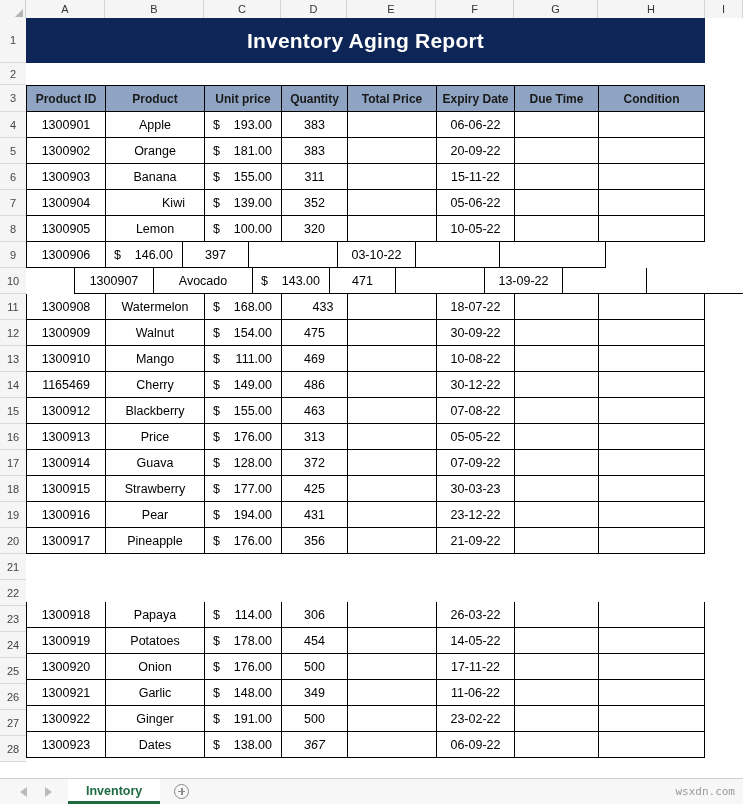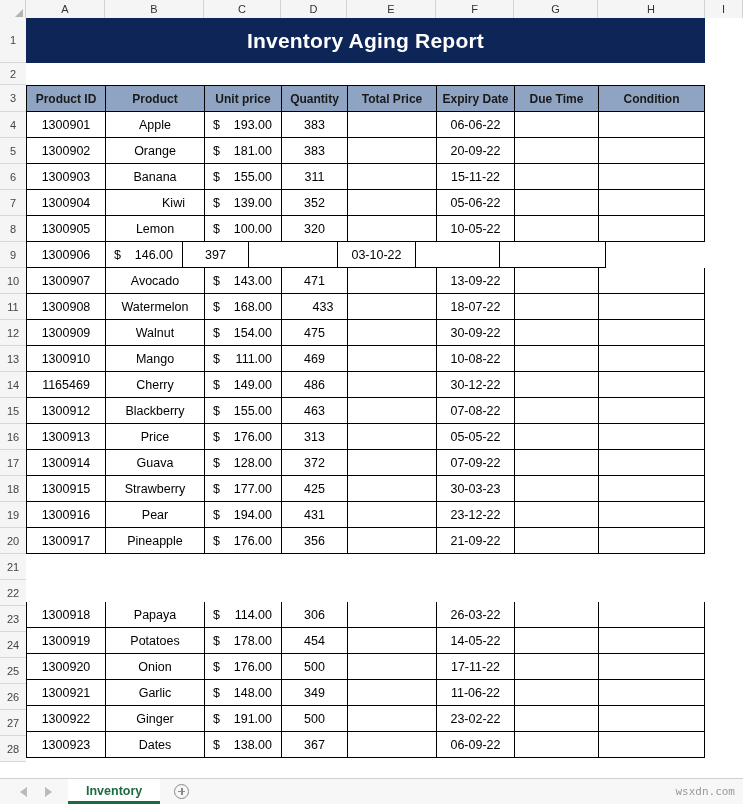--- a/index.html
+++ b/index.html
@@ -357,21 +357,21 @@
           <span>146.00</span>
         </div>
         <div class="gcell dcell" style="width: 66px;">397</div>
         <div class="gcell dcell" style="width: 89px;"></div>
         <div class="gcell dcell" style="width: 78px;">03-10-22</div>
         <div class="gcell dcell" style="width: 84px;"></div>
         <div class="gcell dcell last" style="width: 107px;"></div>
         <div class="gcell filler" style="width: 38px;"></div>
       </div>
       <div class="grid-row" style="height: 26px;">
-        <div class="gcell dcell" style="width: 79px;">1300907</div>
+        <div class="gcell dcell" style="width: 79px; margin-left: 48px;">1300907</div>
         <div class="gcell dcell" style="width: 99px;">Avocado</div>
         <div class="gcell dcell money" style="width: 77px;">
           <span class="cur">$</span>
           <span>143.00</span>
         </div>
         <div class="gcell dcell" style="width: 66px;">471</div>
         <div class="gcell dcell" style="width: 89px;"></div>
         <div class="gcell dcell" style="width: 78px;">13-09-22</div>
         <div class="gcell dcell" style="width: 84px;"></div>
         <div class="gcell dcell last" style="width: 107px;"></div>
@@ -587,21 +587,21 @@
         <div class="gcell dcell last" style="width: 107px;"></div>
         <div class="gcell filler" style="width: 38px;"></div>
       </div>
       <div class="grid-row" style="height: 26px;">
         <div class="gcell dcell" style="width: 79px;">1300923</div>
         <div class="gcell dcell" style="width: 99px;">Dates</div>
         <div class="gcell dcell money" style="width: 77px;">
           <span class="cur">$</span>
           <span>138.00</span>
         </div>
-        <div class="gcell dcell" style="width: 66px;">367</div>
+        <div class="gcell dcell" style="width: 66px; font-style: italic;">367</div>
         <div class="gcell dcell" style="width: 89px;"></div>
         <div class="gcell dcell" style="width: 78px;">06-09-22</div>
         <div class="gcell dcell" style="width: 84px;"></div>
         <div class="gcell dcell last" style="width: 107px;"></div>
         <div class="gcell filler" style="width: 38px;"></div>
       </div>
       <div class="grid-row" style="height: 26px;">
         <div class="gcell blank-row" style="width: 717px;"></div>
       </div>
       <div class="grid-row" style="height: 26px;">

